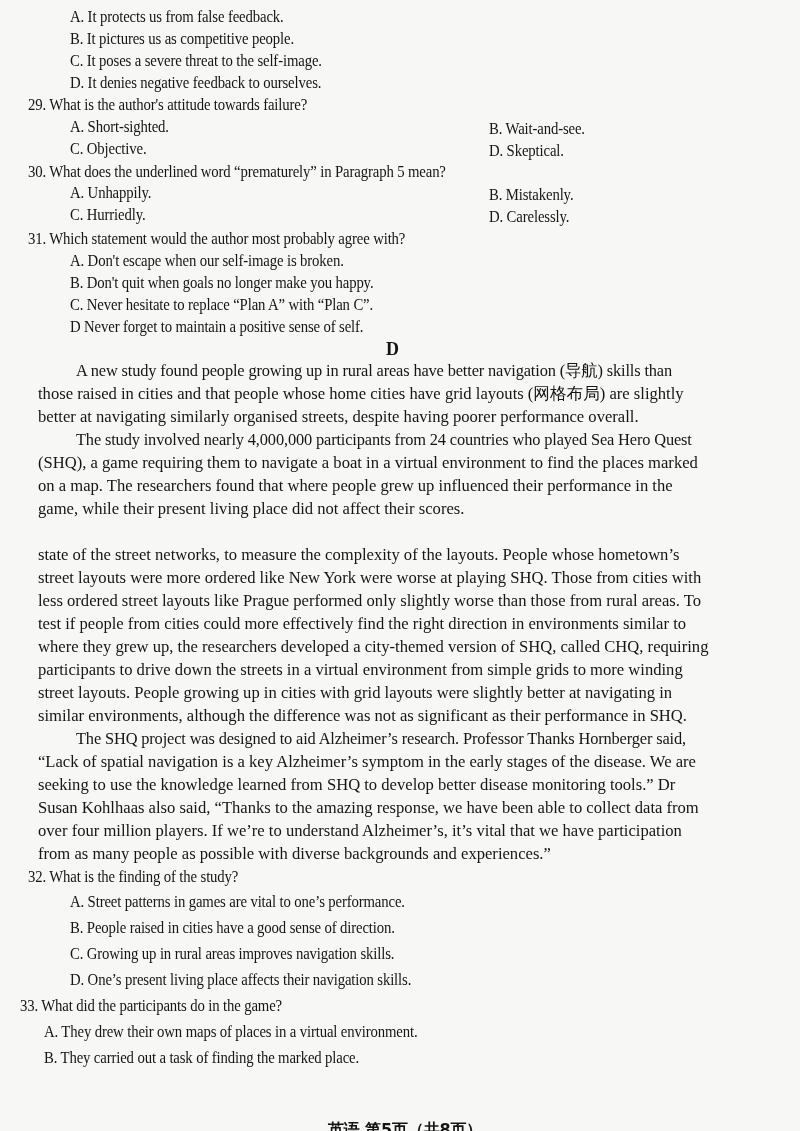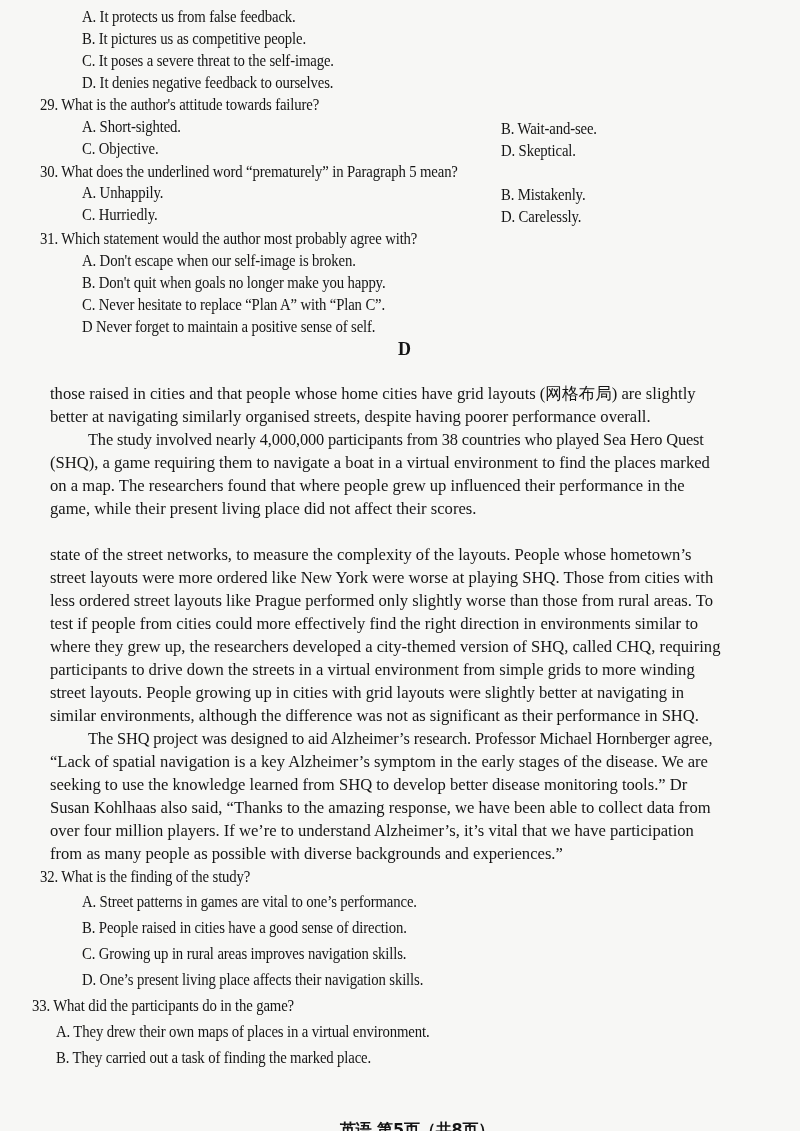--- a/index.html
+++ b/index.html
@@ -18,21 +18,21 @@
     letter-spacing: -0.15px;
   }
   .cond { transform-origin: left center; transform: scaleX(0.9); }
   .opt { left: 70px; }
   .q { left: 28px; }
   .opt-right { left: 489px; }
   .para { left: 38px; right: -200px; font-size: 16.6px; letter-spacing: 0; }
   .indent { left: 76px; }
   .section { left: 386px; font-weight: bold; font-size: 18px; }
   .footer { left: 328px; font-weight: bold; font-size: 16px; font-family: "DejaVu Sans", sans-serif; }
-  .clip { position: absolute; left: 12px; top: 0; width: 724px; height: 1131px; overflow: hidden; }
+  .clip { position: absolute; left: 0; top: 0; width: 724px; height: 1131px; overflow: hidden; }
 </style>
 </head>
 <body>
 
 <div class="clip">
 
   <div class="line opt cond" style="top:7px">A. It protects us from false feedback.</div>
   <div class="line opt cond" style="top:29px">B. It pictures us as competitive people.</div>
   <div class="line opt cond" style="top:51px">C. It poses a severe threat to the self-image.</div>
   <div class="line opt cond" style="top:73px">D. It denies negative feedback to ourselves.</div>
@@ -50,35 +50,36 @@
   <div class="line opt-right cond" style="top:207px">D. Carelessly.</div>
 
   <div class="line q cond" style="top:229px">31. Which statement would the author most probably agree with?</div>
   <div class="line opt cond" style="top:251px">A. Don't escape when our self-image is broken.</div>
   <div class="line opt cond" style="top:273px">B. Don't quit when goals no longer make you happy.</div>
   <div class="line opt cond" style="top:295px">C. Never hesitate to replace “Plan A” with “Plan C”.</div>
   <div class="line opt cond" style="top:317px">D  Never forget to maintain a positive sense of self.</div>
 
   <div class="line section" style="top:339px">D</div>
 
+  <div class="line indent" style="top:361px">A new study found people growing up in rural areas have better navigation (导航) skills than</div>
   <div class="line para" style="top:384px">those raised in cities and that people whose home cities have grid layouts (网格布局) are slightly</div>
   <div class="line para" style="top:407px">better at navigating similarly organised streets, despite having poorer performance overall.</div>
-  <div class="line indent" style="top:430px">The study involved nearly 4,000,000 participants from 38 countries who played Sea Hero Quest</div>
+  <div class="line indent" style="top:430px">The study involved nearly 4,000,000 participants from 24 countries who played Sea Hero Quest</div>
   <div class="line para" style="top:453px">(SHQ), a game requiring them to navigate a boat in a virtual environment to find the places marked</div>
   <div class="line para" style="top:476px">on a map. The researchers found that where people grew up influenced their performance in the</div>
   <div class="line para" style="top:499px">game, while their present living place did not affect their scores.</div>
   <div class="line para" style="top:545px">state of the street networks, to measure the complexity of the layouts. People whose hometown’s</div>
   <div class="line para" style="top:568px">street layouts were more ordered like New York were worse at playing SHQ. Those from cities with</div>
   <div class="line para" style="top:591px">less ordered street layouts like Prague performed only slightly worse than those from rural areas. To</div>
   <div class="line para" style="top:614px">test if people from cities could more effectively find the right direction in environments similar to</div>
   <div class="line para" style="top:637px">where they grew up, the researchers developed a city-themed version of SHQ, called CHQ, requiring</div>
   <div class="line para" style="top:660px">participants to drive down the streets in a virtual environment from simple grids to more winding</div>
   <div class="line para" style="top:683px">street layouts. People growing up in cities with grid layouts were slightly better at navigating in</div>
   <div class="line para" style="top:706px">similar environments, although the difference was not as significant as their performance in SHQ.</div>
-  <div class="line indent" style="top:729px">The SHQ project was designed to aid Alzheimer’s research. Professor Michael Hornberger agree,</div>
+  <div class="line indent" style="top:729px">The SHQ project was designed to aid Alzheimer’s research. Professor Thanks Hornberger said,</div>
   <div class="line para" style="top:752px">“Lack of spatial   navigation is a key Alzheimer’s symptom in the early stages of the disease. We are</div>
   <div class="line para" style="top:775px">seeking to use the knowledge learned from SHQ to develop better disease monitoring tools.” Dr</div>
   <div class="line para" style="top:798px">Susan Kohlhaas also said, “Thanks to the amazing response, we have been able to collect data from</div>
   <div class="line para" style="top:821px">over four million players. If we’re to understand Alzheimer’s, it’s vital that we have participation</div>
   <div class="line para" style="top:844px">from as many people as possible with diverse backgrounds and experiences.”</div>
 
   <div class="line q cond" style="top:867px">32. What is the finding of the study?</div>
   <div class="line opt cond" style="top:892px">A. Street patterns in games are vital to one’s performance.</div>
   <div class="line opt cond" style="top:918px">B. People raised in cities have a good sense of direction.</div>
   <div class="line opt cond" style="top:944px">C. Growing up in rural areas improves navigation skills.</div>

